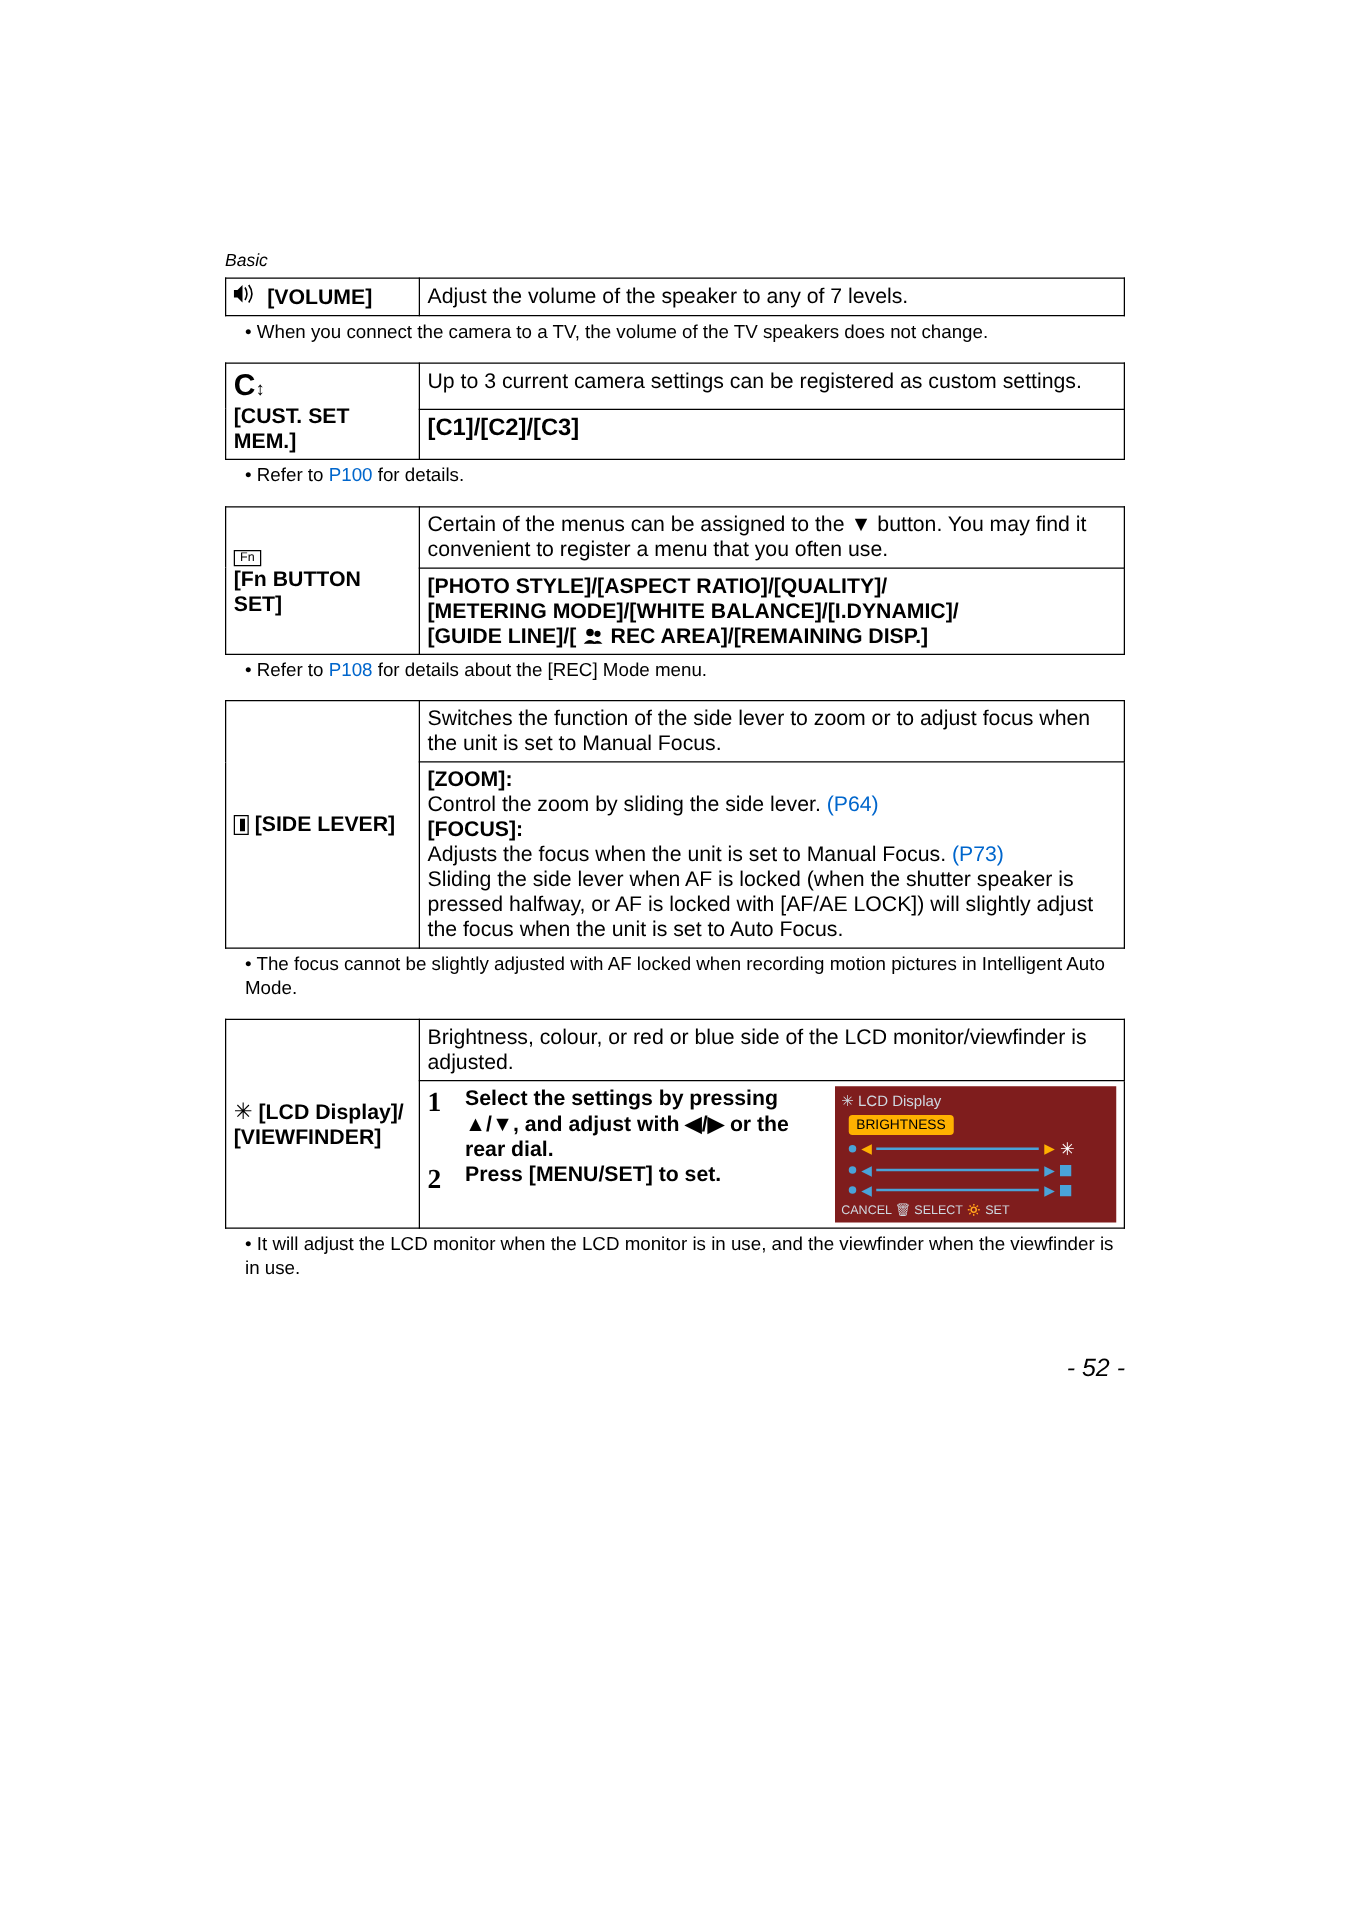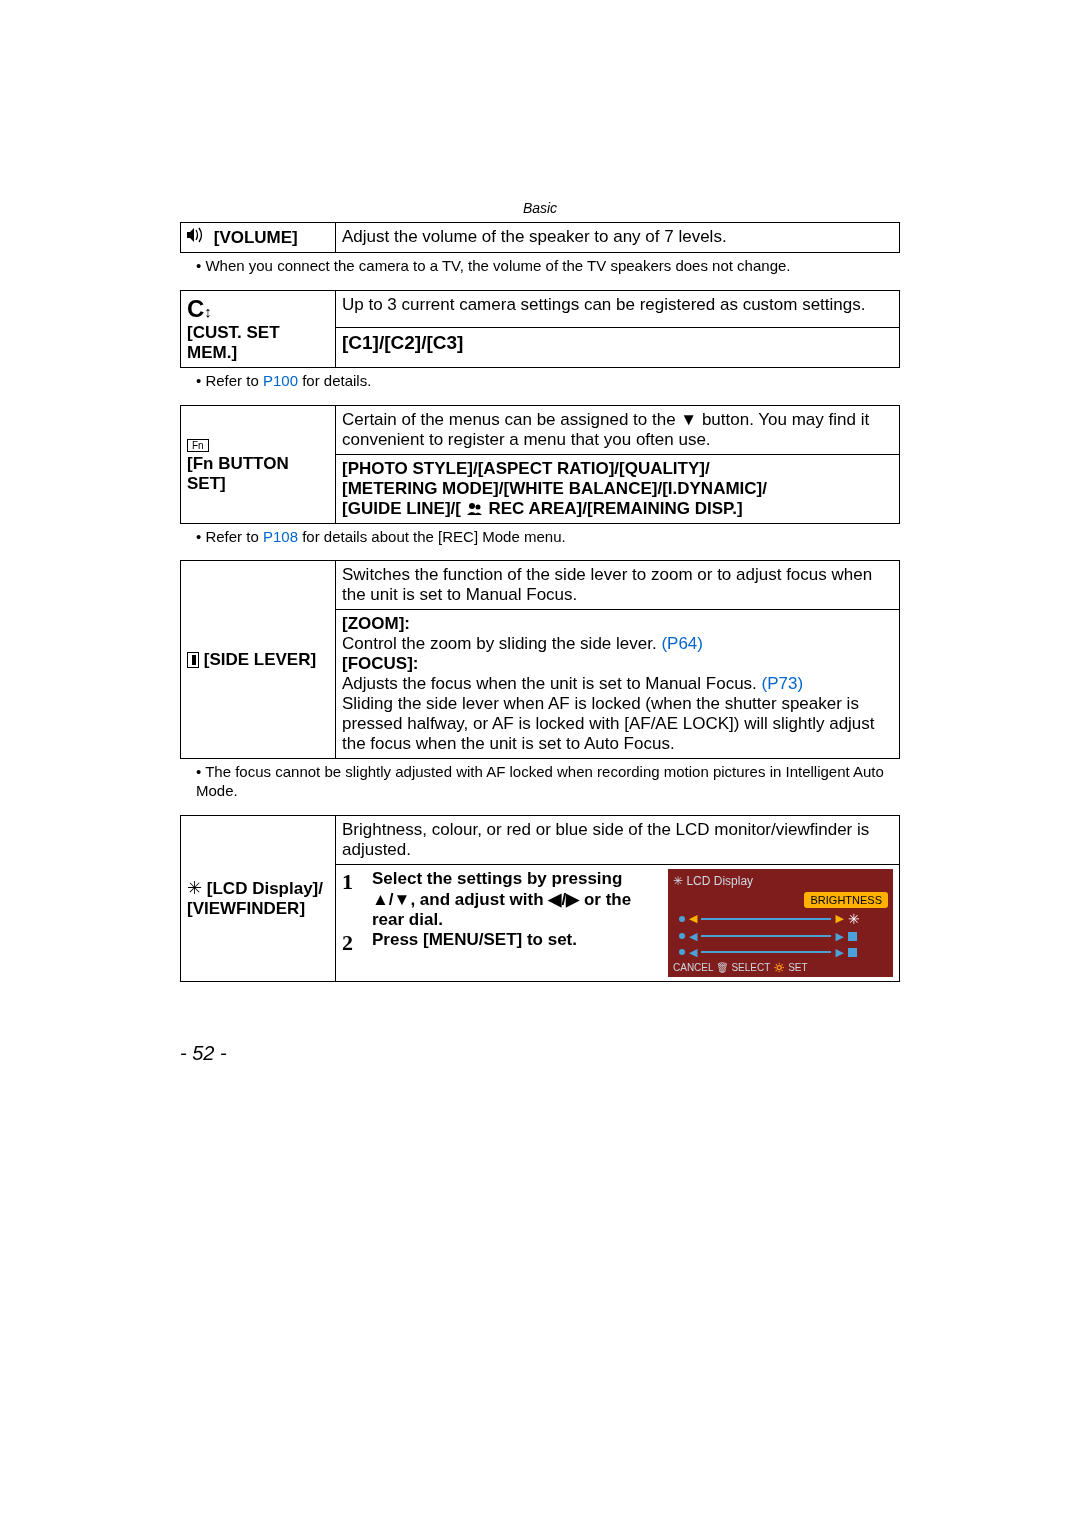--- a/index.html
+++ b/index.html
@@ -5,21 +5,20 @@
     * { box-sizing: border-box; margin: 0; padding: 0; }
     body {
       background: #fff;
       font-family: Arial, Helvetica, sans-serif;
       font-size: 17px;
       color: #000;
       width: 1080px;
       padding: 200px 180px 60px 180px;
     }
     .section-header {
-      text-align: center;
       font-style: italic;
       font-size: 14px;
       margin-bottom: 6px;
     }
     table {
       border-collapse: collapse;
       width: 100%;
       margin-bottom: 4px;
     }
     td {
@@ -97,21 +96,21 @@
     .slider-box {
       width: 9px; height: 9px; background: #4aa3d8;
     }
     .slider-container {
       display: flex; align-items: center; width: 130px;
     }
     .lcd-bottom {
       font-size: 10px; color: #cfd8e0; margin-top: 3px;
     }
     .pagenum {
-      text-align: left;
+      text-align: right;
       font-style: italic;
       font-size: 20px;
       margin-top: 60px;
     }
     .triangle-down::before { content: "▼"; }
     .triangle-up::before { content: "▲"; }
     .triangle-left::before { content: "◀"; }
     .triangle-right::before { content: "▶"; }
     .c-icon {
       font-family: Arial;
@@ -273,21 +272,21 @@
               <span>rear dial.</span>
             </div>
           </div>
           <div class="steps-block">
             <div class="step-num">2</div>
             <div class="step-text">Press [MENU/SET] to set.</div>
           </div>
         </div>
         <div class="lcd-panel">
           <div class="lcd-title">✳ <span>LCD Display</span></div>
-          <div style="text-align:right"><span class="lcd-highlight">BRIGHTNESS</span></div>
+          <div style="text-align:left"><span class="lcd-highlight">BRIGHTNESS</span></div>
           <div class="slider-row">
             <span class="slider-dot"></span>
             <span style="color:#ffb100">◀</span>
             <div class="slider-container">
                   <div class="slider-bar"></div>
                 </div>
             <span style="color:#ffb100">▶</span>
             <span style="font-size:14px">✳</span>
           </div>
           <div class="slider-row">
@@ -309,15 +308,16 @@
             <span class="slider-box"></span>
           </div>
           <div class="lcd-bottom">CANCEL 🗑 SELECT 🔅 SET</div>
         </div>
       </div>
     </td>
   </tr>
 </tbody>
   </table>
 <ul class="bullet-list">
+  <li>It will adjust the LCD monitor when the LCD monitor is in use, and the viewfinder when the viewfinder is in use.</li>
 </ul>
 
 <div class="pagenum">- 52 -</div>
 
 </body></html>

